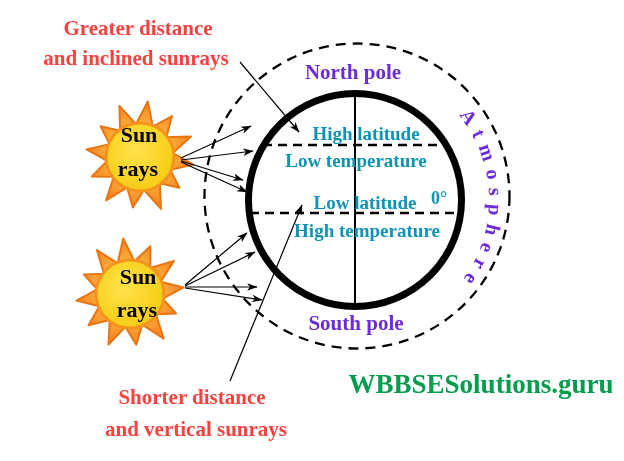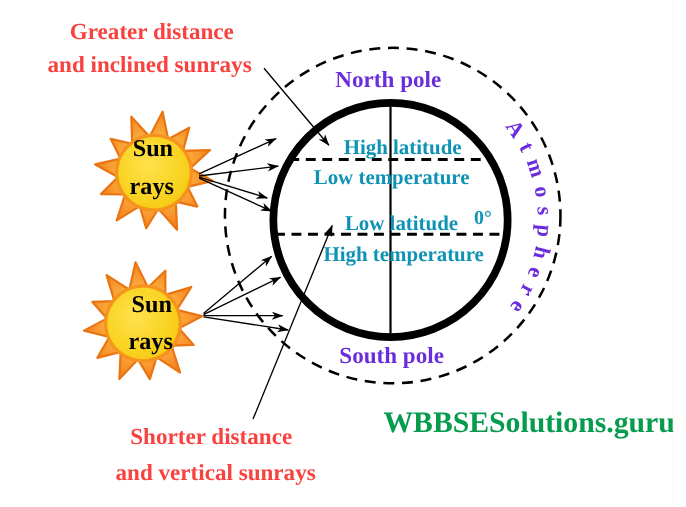--- a/index.html
+++ b/index.html
@@ -1,16 +1,16 @@
 <!DOCTYPE html>
 <html><head>
 <meta charset="utf-8">
 <style>
   html,body{margin:0;padding:0;background:#ffffff;}
-  .stage{position:relative;width:612px;height:461px;background:#f9a8d4;overflow:hidden;}
+  .stage{position:relative;width:612px;height:461px;background:#0369a1;overflow:hidden;}
   svg{display:block;}
   .t{font-family:"Liberation Serif","DejaVu Serif",serif;font-weight:bold;}
   .t-red{font-size:21px;fill:#F8423F;}
   .t-teal{font-size:19px;fill:#0E93B4;}
   .t-purple{font-size:21px;fill:#6B2CDB;}
   .t-deg{font-size:18px;fill:#0E93B4;}
   .t-green{font-size:27px;fill:#069C4E;}
   .t-sun{font-size:22px;fill:#000000;}
   .t-atm{font-size:20px;fill:#6B2CDB;letter-spacing:8px;}
   .ln{stroke:#000000;stroke-width:1.2;fill:none;}

